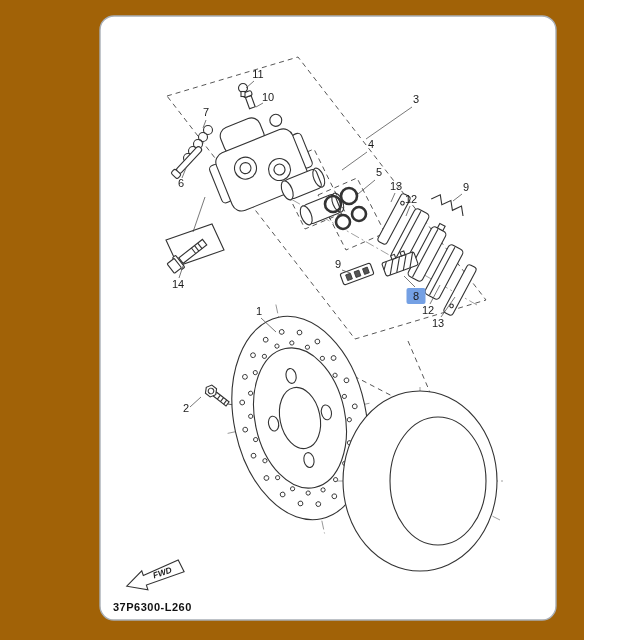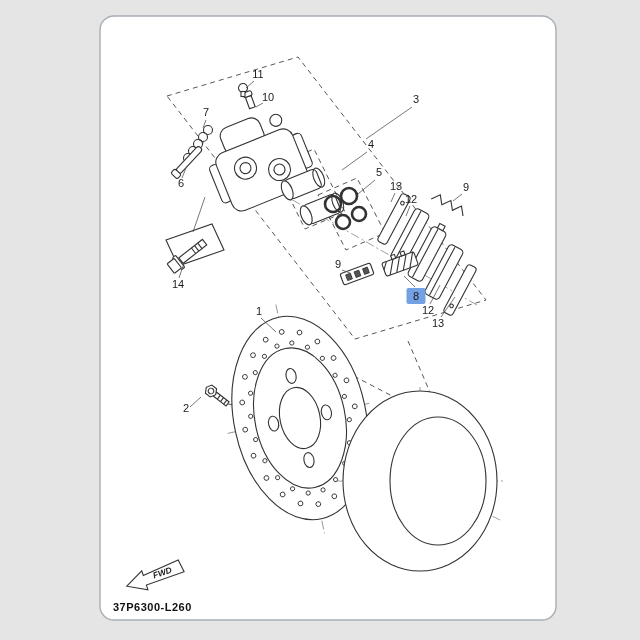--- a/index.html
+++ b/index.html
@@ -1,16 +1,16 @@
 <!DOCTYPE html>
 <html><head>
 <meta charset="utf-8">
 <style>
   html,body{margin:0;padding:0;background:#ffffff;}
-  .stage{position:relative;width:640px;height:640px;background:#e5e5e5;overflow:hidden;}
+  .stage{position:relative;width:584px;height:640px;background:#a16207;overflow:hidden;}
   svg{display:block;}
   .s  {fill:none;stroke:#333;stroke-width:1.1;}
   .sf {fill:#fff;stroke:#333;stroke-width:1.1;}
   .sd {fill:#555;stroke:#333;stroke-width:.8;}
   .ring{fill:none;stroke:#333;stroke-width:2.6;}
   .ld {stroke:#555;stroke-width:.8;}
   .dsh{stroke:#444;stroke-width:.9;stroke-dasharray:5 4;fill:none;}
   .dd {stroke:#888;stroke-width:.8;stroke-dasharray:9 3 2 3;fill:none;}
   .holes circle{fill:none;stroke:#333;stroke-width:.9;}
   .lbl{font:11px "Liberation Sans", sans-serif;fill:#1b1b1b;text-anchor:middle;}

